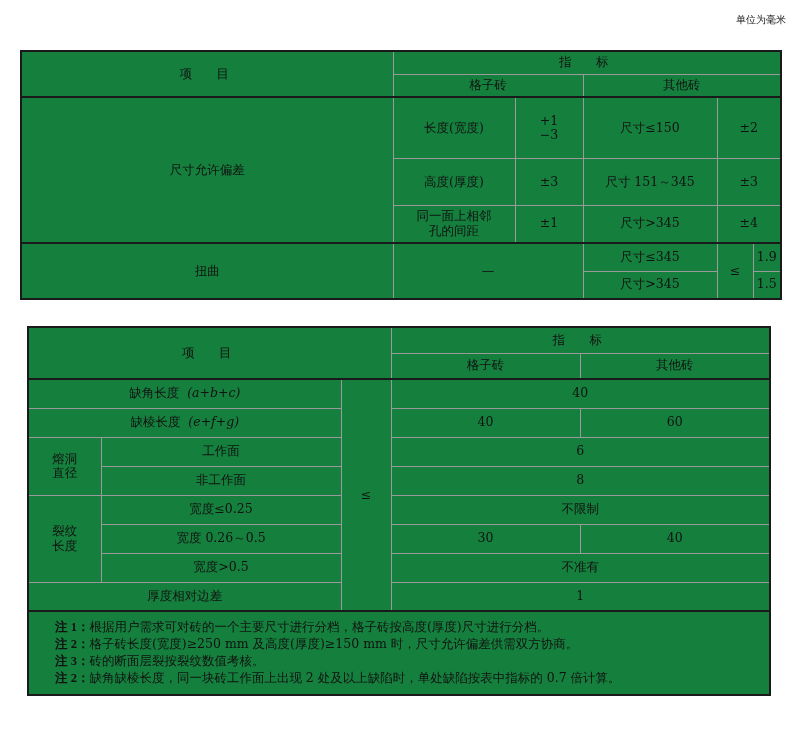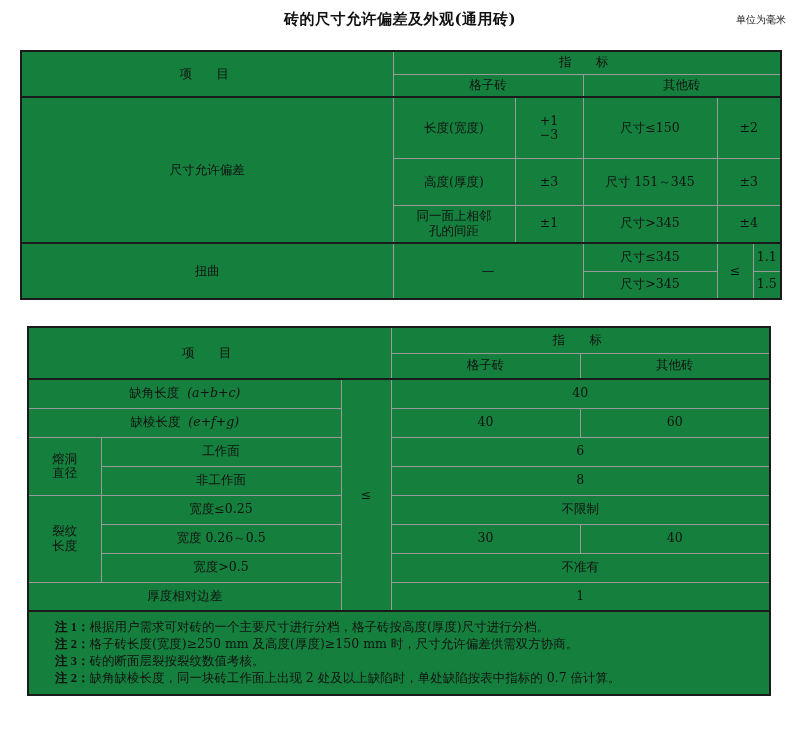--- a/index.html
+++ b/index.html
@@ -95,21 +95,20 @@
   }
   .note-line { display: block; white-space: nowrap; }
   .note-tag { font-weight: bold; font-family: Liberation Serif, serif; }
 </style>
 </head>
 <body>
 
 <div class="page">
 
   <div class="title-row">
-    <div class="doc-title">砖的尺寸允许偏差及外观(通用砖)</div>
     <div class="unit-note">单位为毫米</div>
   </div>
 
   <table class="std" id="table1">
     <colgroup>
       <col style="width:372px">
       <col style="width:122px">
       <col style="width:68px">
       <col style="width:134px">
       <col style="width:36px">
@@ -157,21 +156,21 @@
         <td>±1</td>
         <td>尺寸&gt;345</td>
         <td colspan="2" class="hb-right">±4</td>
       </tr>
 
       <tr>
         <td rowspan="2" class="hb-left hb-top hb-bottom" style="height:56px">扭曲</td>
         <td rowspan="2" colspan="2" class="hb-top hb-bottom">—</td>
         <td class="hb-top" style="height:28px">尺寸≤345</td>
         <td rowspan="2" class="hb-top hb-bottom le-big">≤</td>
-        <td class="hb-top hb-right">1.1</td>
+        <td class="hb-top hb-right">1.9</td>
       </tr>
 
       <tr>
         <td class="hb-bottom" style="height:28px">尺寸&gt;345</td>
         <td class="hb-bottom hb-right">1.5</td>
       </tr>
     </tbody>
   </table>
 
   <table class="std" id="table2">

